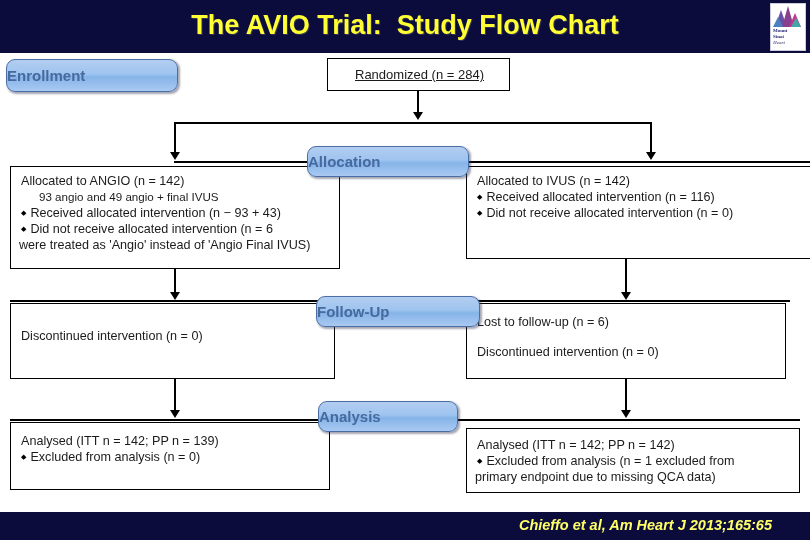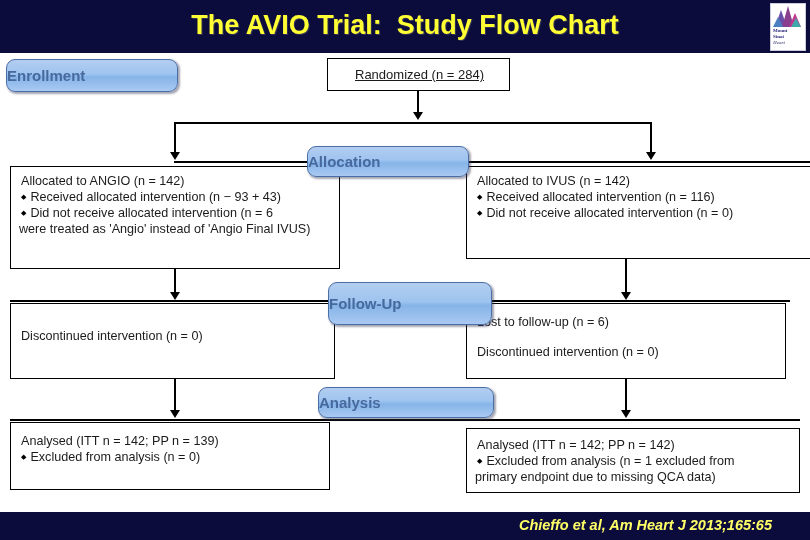--- a/index.html
+++ b/index.html
@@ -131,45 +131,46 @@
   </div>
 
   <div class="pill" style="left:6px;top:59px;width:172px;height:33px;">
     <span>Enrollment</span>
   </div>
 
   <div class="pill" style="left:307px;top:146px;width:162px;height:31px;">
     <span>Allocation</span>
   </div>
 
-  <div class="pill" style="left:316px;top:282px;width:164px;height:43px;margin-left:12px;">
+  <div class="pill" style="left:316px;top:296px;width:164px;height:31px;">
     <span>Follow-Up</span>
   </div>
 
-  <div class="pill" style="left:318px;top:387px;width:176px;height:31px;">
+  <div class="pill" style="left:318px;top:401px;width:140px;height:31px;">
     <span>Analysis</span>
   </div>
 
   <div class="box center" style="left:327px;top:58px;width:183px;height:33px;">
     <div class="line">Randomized (n = 284)</div>
   </div>
 
   <div class="ln vl" style="left:417px;top:91px;height:27px;"></div>
   <div class="arrow" style="left:413px;top:112px;"></div>
 
   <div class="ln hl" style="left:174px;top:122px;width:477px;"></div>
   <div class="ln vl" style="left:174px;top:122px;height:36px;"></div>
   <div class="arrow" style="left:170px;top:152px;"></div>
   <div class="ln vl" style="left:650px;top:122px;height:36px;"></div>
   <div class="arrow" style="left:646px;top:152px;"></div>
 
   <div class="ln hl" style="left:174px;top:161px;width:640px;"></div>
 
   <div class="box" style="left:10px;top:166px;width:330px;height:103px;">
     <div class="line">Allocated to ANGIO (n = 142)</div>
+    <div class="line indent" style="font-size:11.6px;">93 angio and 49 angio + final IVUS</div>
     <div class="line bullet">Received allocated intervention (n − 93 + 43)</div>
     <div class="line bullet">Did not receive allocated intervention (n = 6</div>
     <div class="line" style="margin-left:-2px;">were treated as 'Angio' instead of 'Angio Final IVUS)</div>
   </div>
 
   <div class="box" style="left:466px;top:166px;width:384px;height:93px;">
     <div class="line">Allocated to IVUS (n = 142)</div>
     <div class="line bullet">Received allocated intervention (n = 116)</div>
     <div class="line bullet">Did not receive allocated intervention (n = 0)</div>
   </div>

